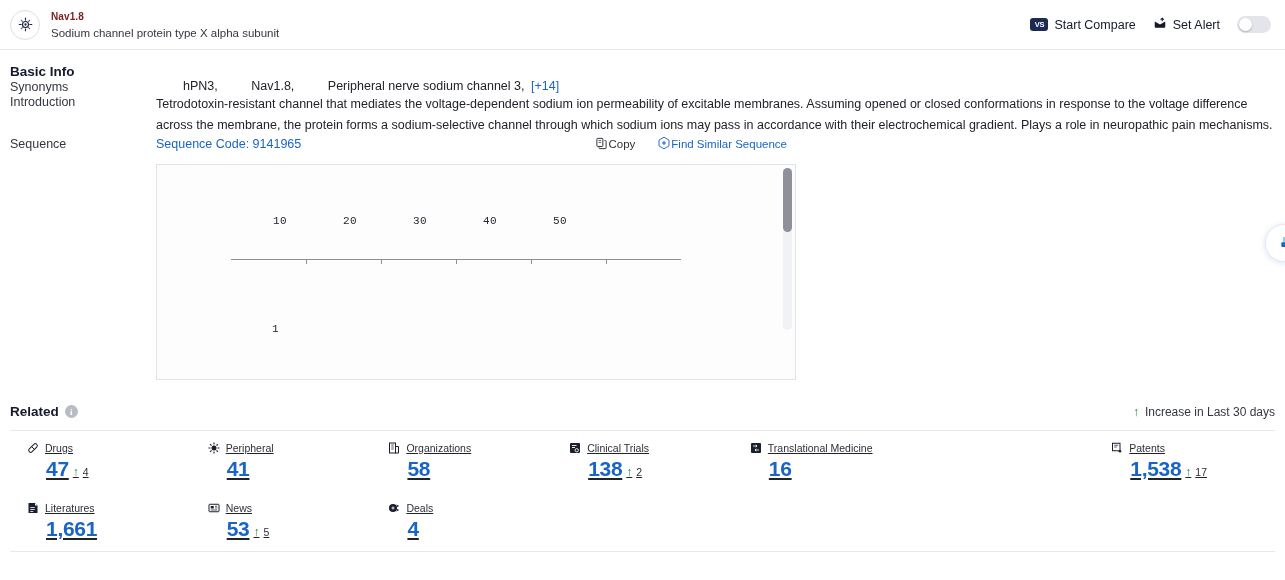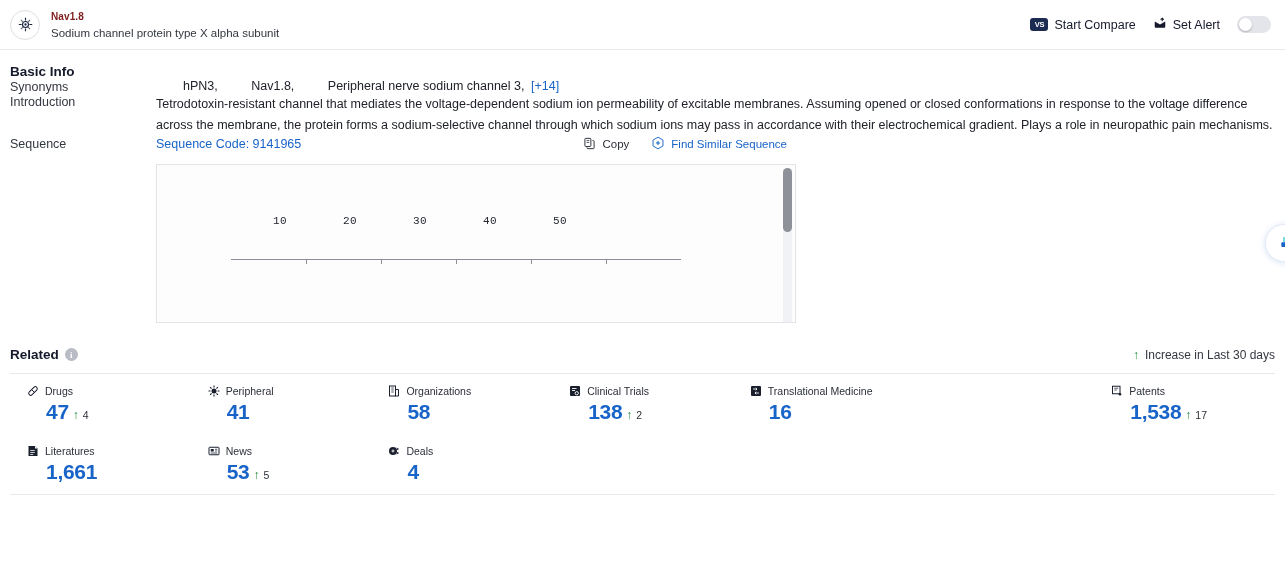--- a/index.html
+++ b/index.html
@@ -85,30 +85,30 @@
   .intro-text { line-height: 21px; max-width: 1118px; }
 
   
   .seq-head { display: flex; align-items: center; }
   .seq-code { font-size: 12.5px; color: #1964c8; cursor: pointer; }
   .seq-tools {
     margin-left: auto; display: flex; align-items: center; gap: 22px;
     padding-right: 488px;
   }
   .seq-tool {
-    display: flex; align-items: center; gap: 6px;
+    display: flex; align-items: center; gap: 0;
     font-size: 11.5px; cursor: pointer;
   }
   .seq-tool.copy { color: #2b2f38; }
   .seq-tool.find { color: #1964c8; }
 
   .seq-box {
     margin-top: 12px;
     width: 640px;
-    height: 159px;
+    height: 216px;
     border: 1px solid #e2e4e9;
     background: #fdfdfe;
     position: relative;
     overflow: hidden;
   }
   .seq-inner {
     font-family: "Liberation Mono", monospace;
     font-size: 11px;
     color: #23262e;
     padding: 10px 0 0 0;
@@ -167,20 +167,21 @@
   }
   .up-arrow { color: #1f8a3c; font-size: 12px; line-height: 1; }
 
   .stats {
     margin-top: 11px;
     border-top: 1px solid #e8e8ec;
     border-bottom: 1px solid #e8e8ec;
     display: grid;
     grid-template-columns: repeat(7, 1fr);
     grid-auto-rows: 60px;
+    text-decoration: underline;
   }
   .stat {
     padding: 11px 0 0 17px;
     cursor: pointer;
   }
   .stat-top {
     display: flex; align-items: center; gap: 6px;
     font-size: 10.5px; color: #2b2f38;
   }
   .stat-icon { color: #1a1f2e; display: inline-flex; }

